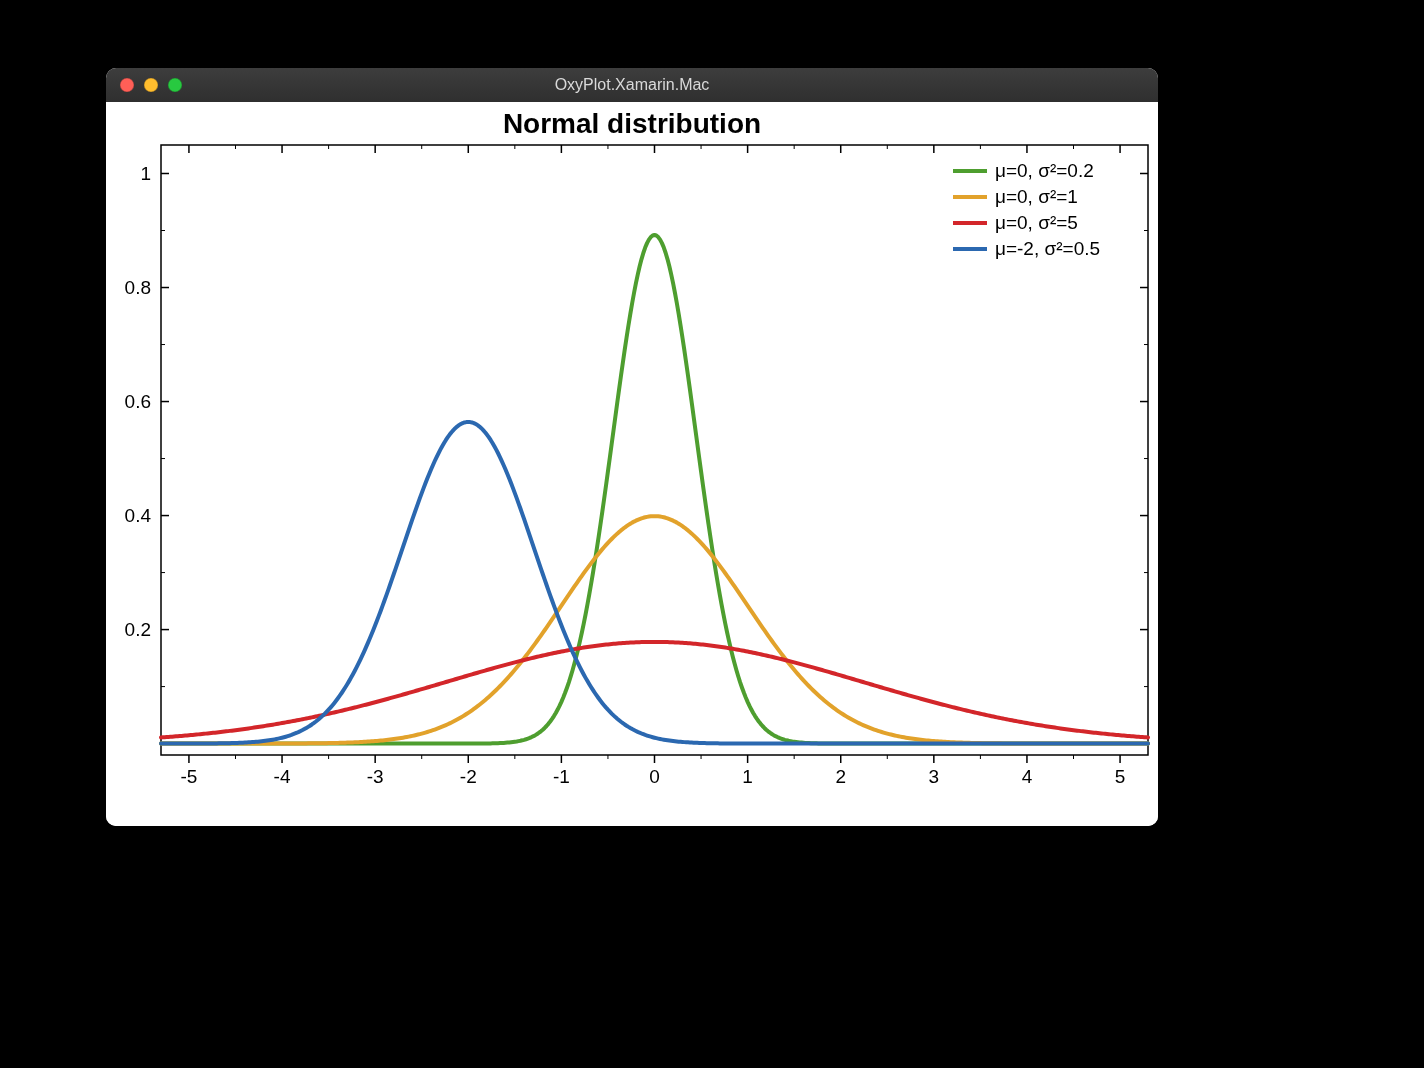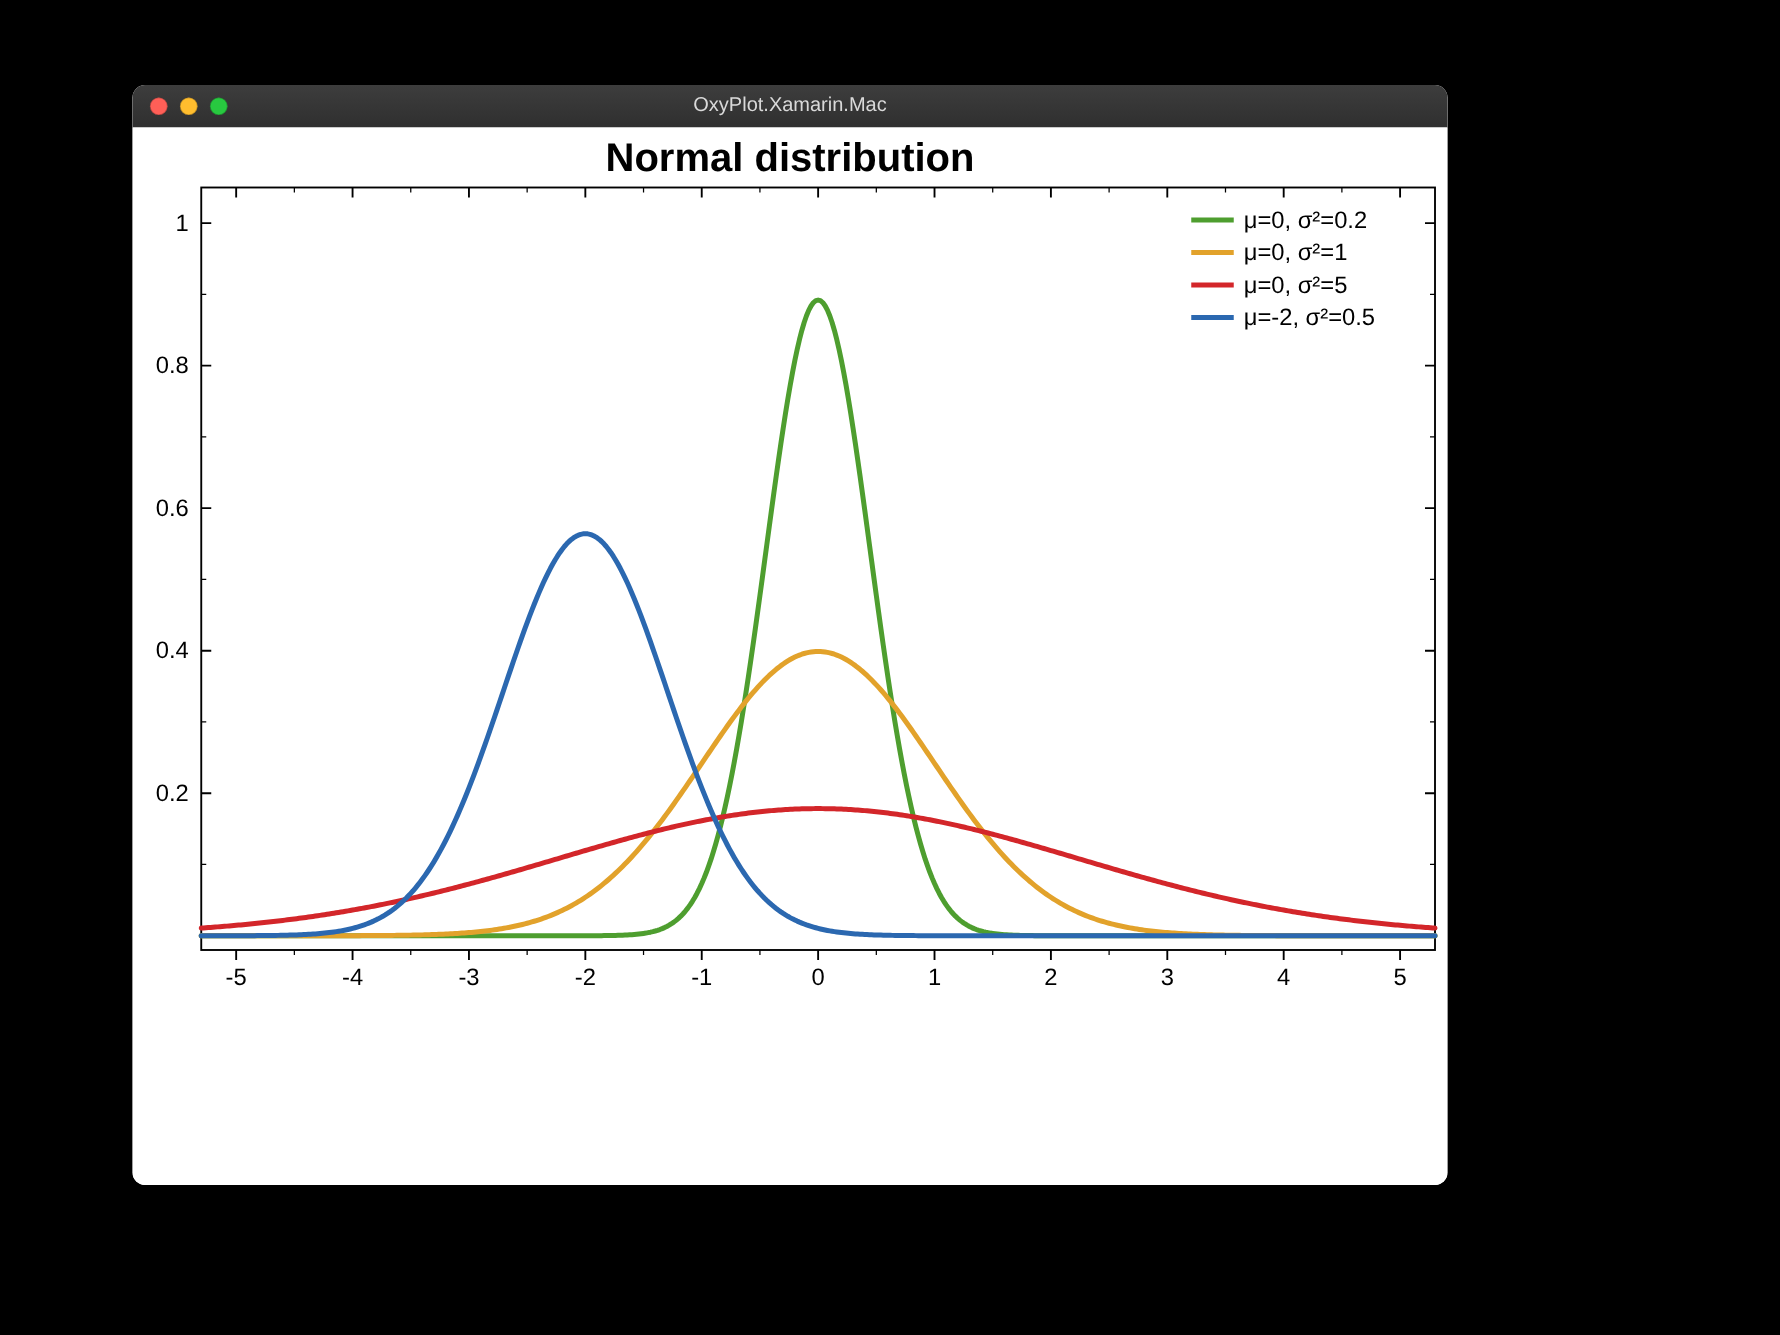--- a/index.html
+++ b/index.html
@@ -9,21 +9,21 @@
     height: 1068px;
     background: #000;
     font-family: -apple-system, "Helvetica Neue", Arial, sans-serif;
     overflow: hidden;
   }
   .window {
     position: absolute;
     left: 106px;
     top: 68px;
     width: 1052px;
-    height: 880px;
+    height: 758px;
     background: #fff;
     border-radius: 10px;
     box-shadow: 0 20px 60px rgba(0,0,0,0.6);
     overflow: hidden;
   }
   .titlebar {
     height: 34px;
     background: linear-gradient(#3d3d3d, #2f2f2f);
     display: flex;
     align-items: center;
@@ -48,21 +48,21 @@
   }
   .plot-wrap {
     position: absolute;
     top: 34px;
     left: 0; right: 0; bottom: 0;
     background: #fff;
   }
   .chart-title {
     text-align: center;
     font-weight: 800;
-    font-size: 32px;
+    font-size: 28px;
     margin-top: 6px;
   }
   .chart-subtitle {
     text-align: center;
     font-size: 20px;
     margin-top: 0px;
   }
   svg { display:block; }
   .axis-label { font-size: 19px; fill:#000; text-anchor: middle; }
   .y-axis-label { font-size: 19px; fill:#000; text-anchor: end; }

